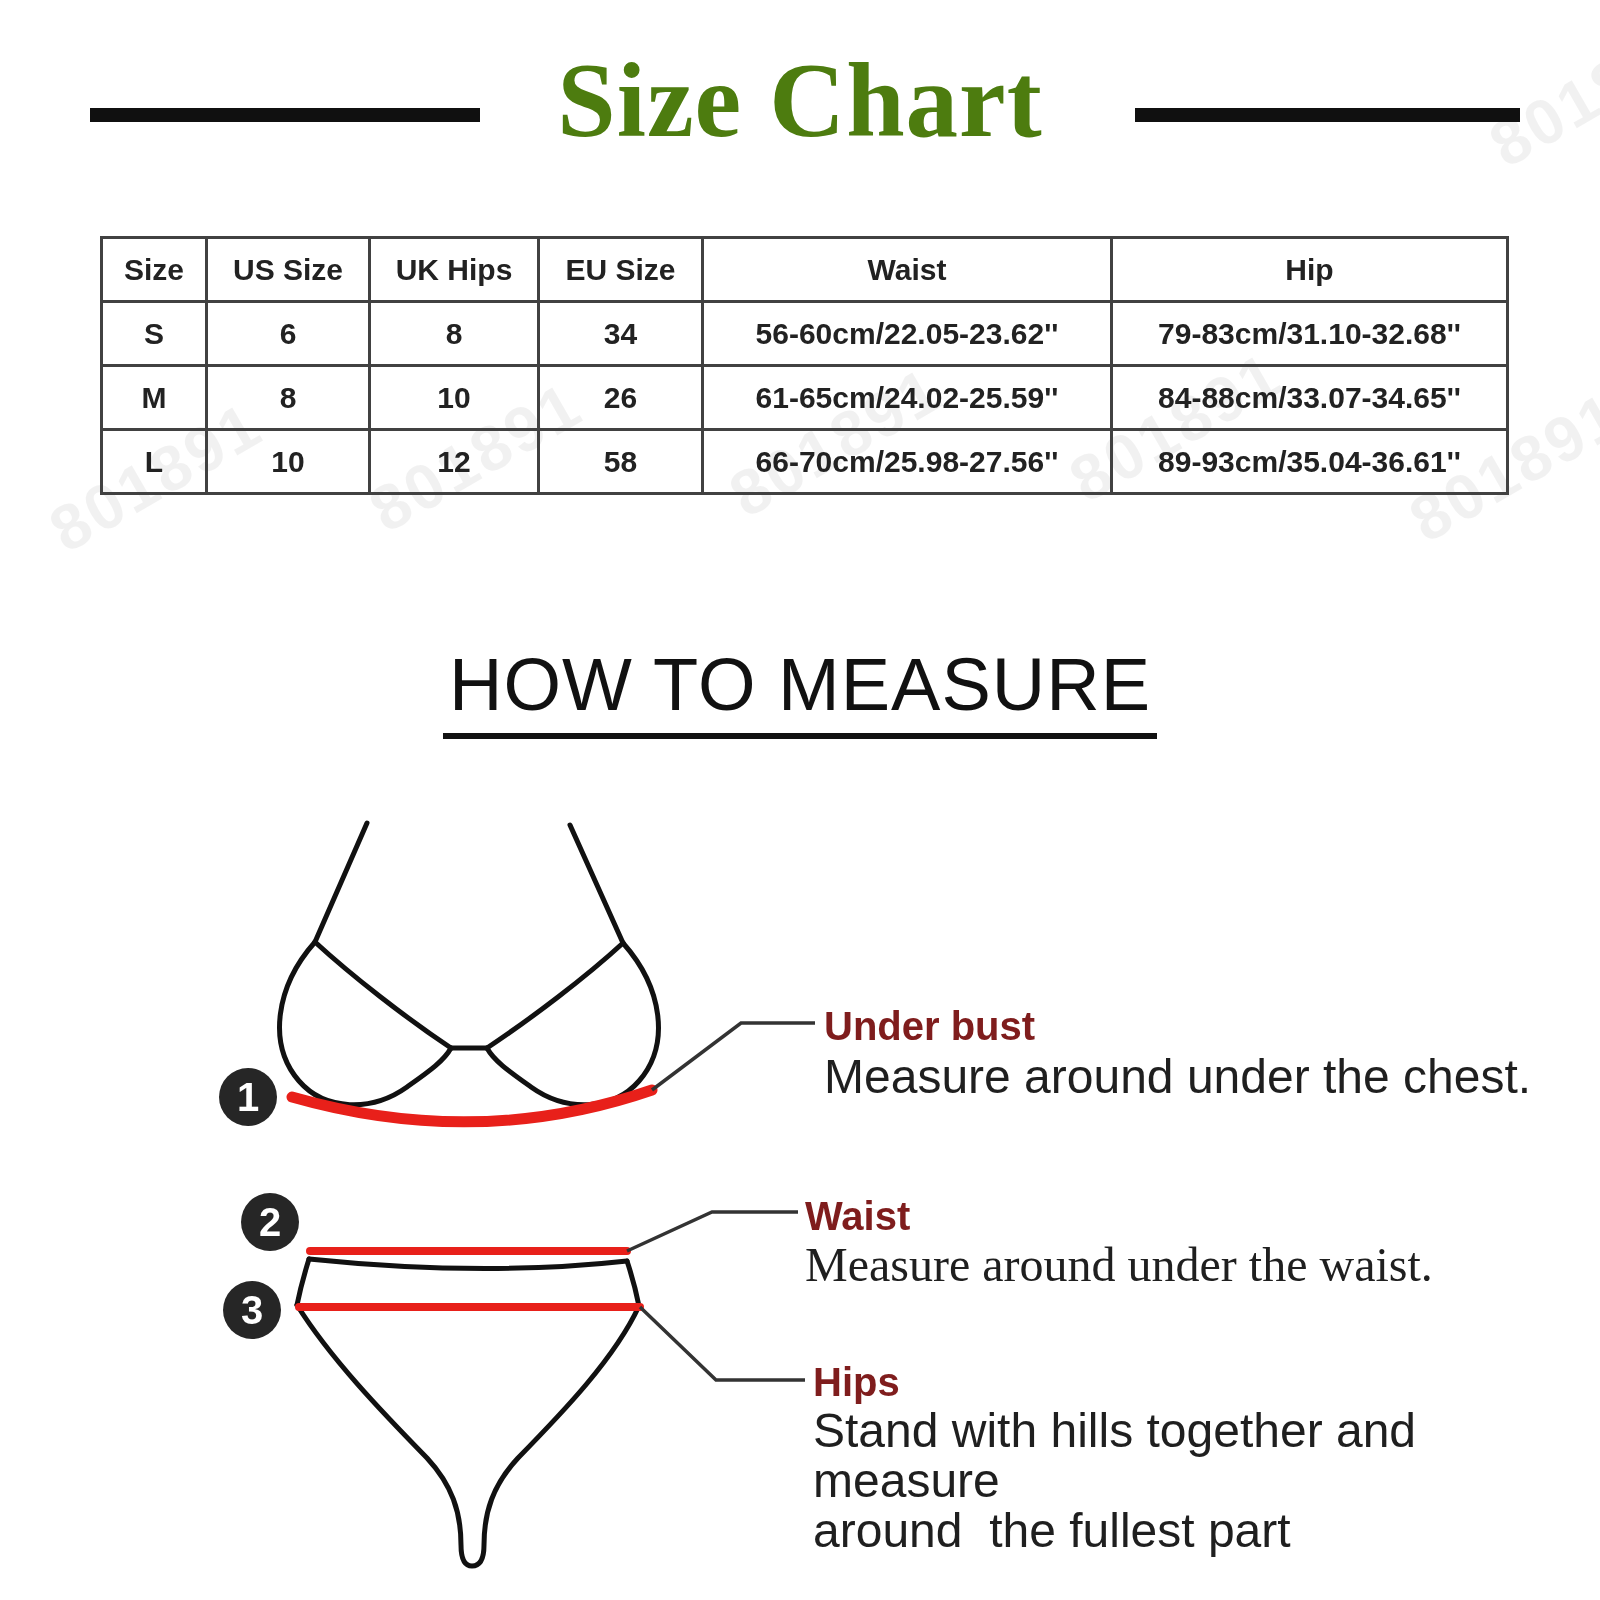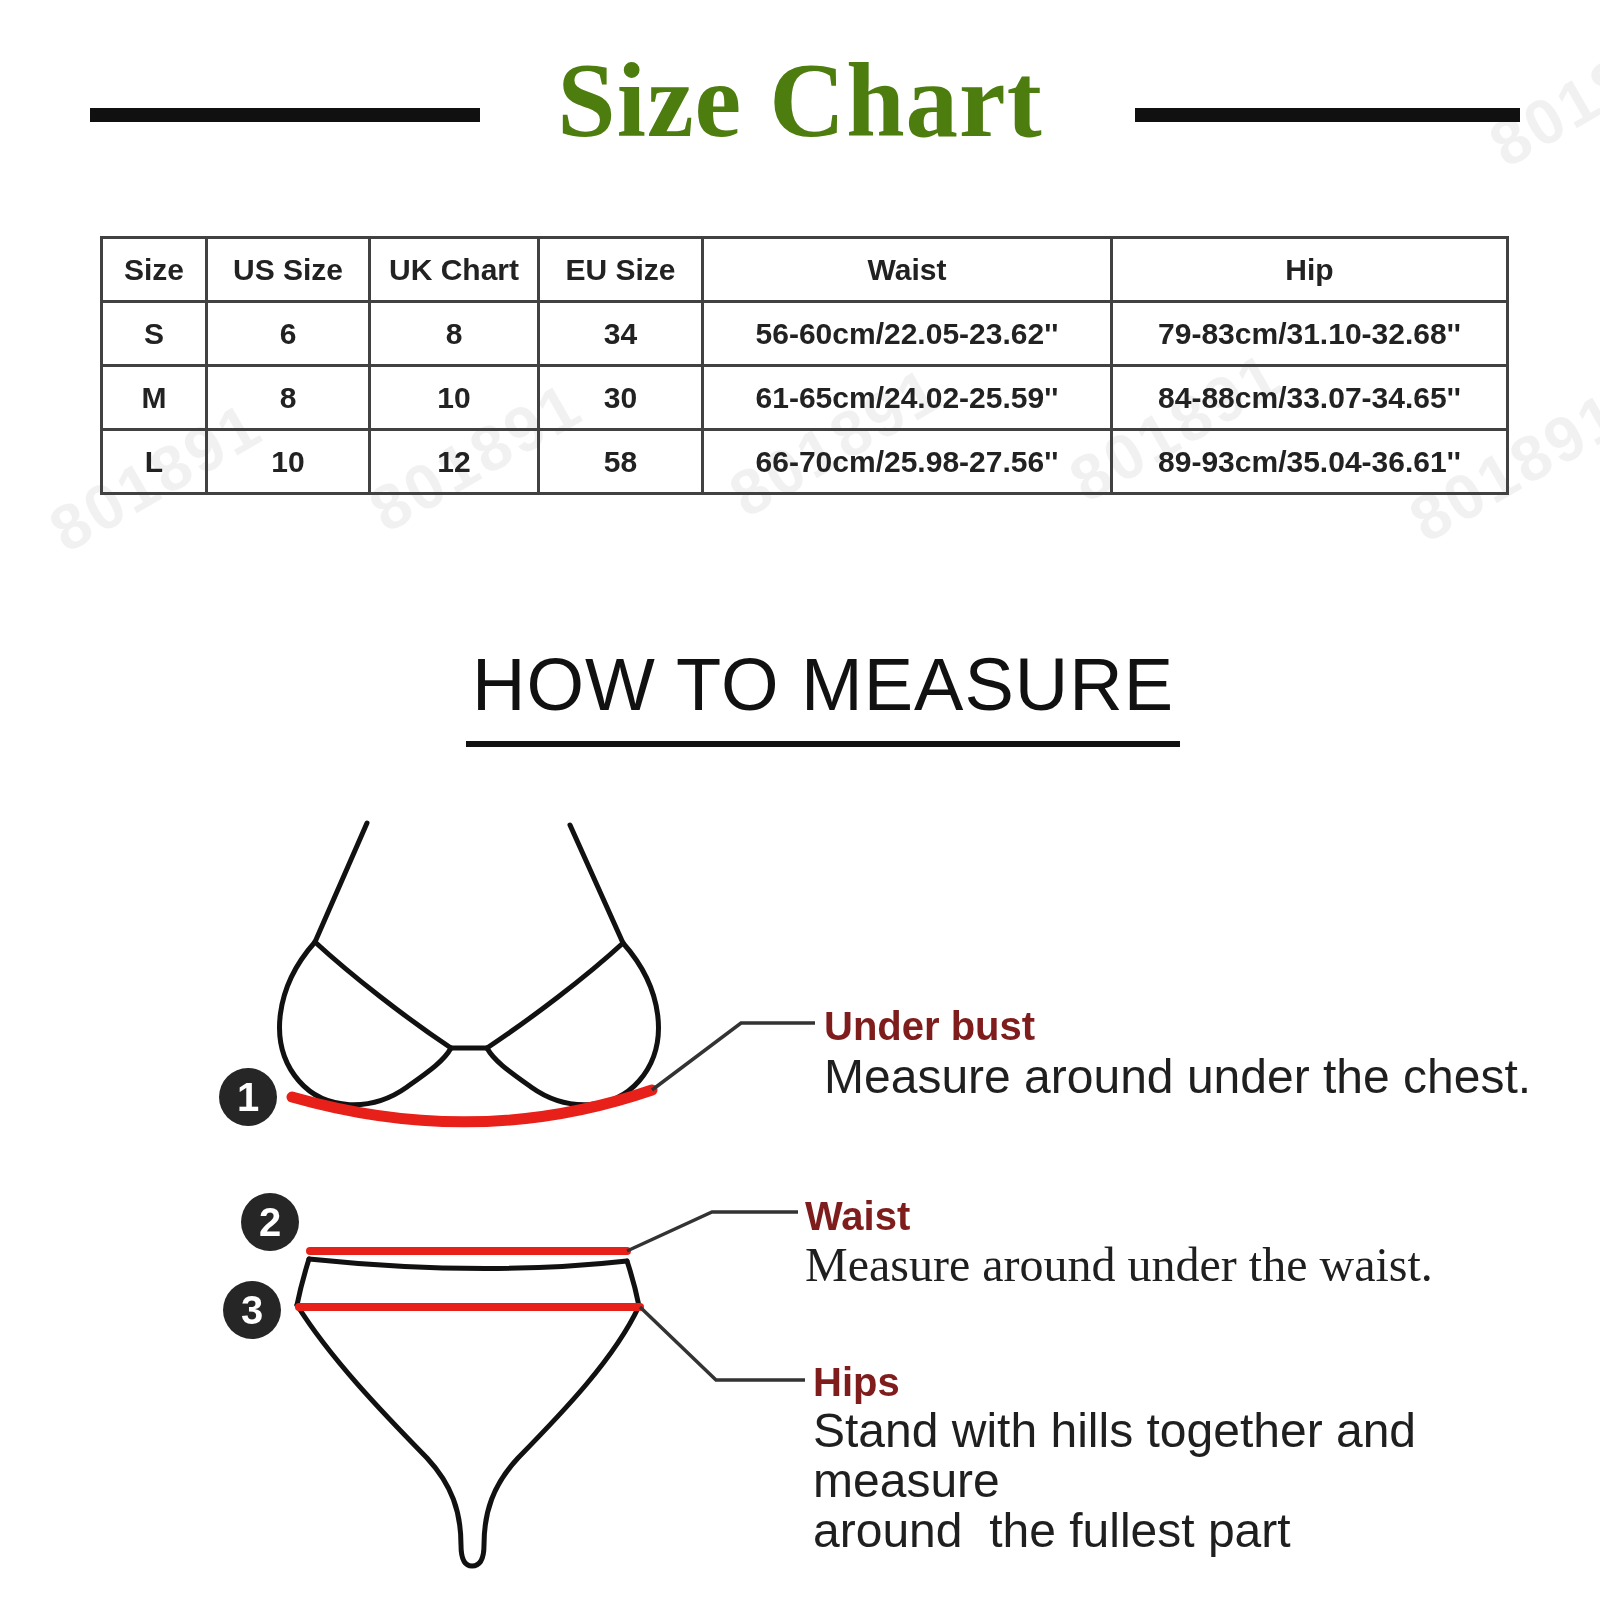--- a/index.html
+++ b/index.html
@@ -22,21 +22,21 @@
   .size-table{position:absolute;left:100px;top:236px;z-index:2;
               border-collapse:collapse;table-layout:fixed;width:1406px;}
   .size-table td,.size-table th{border:3px solid #414141;text-align:center;vertical-align:middle;
               font-size:30px;font-weight:700;color:#222;padding:0;background:transparent;
               font-family:"Liberation Sans",sans-serif;}
   .size-table tr{height:64px;}
 
   
   .htm-heading{position:absolute;left:50%;transform:translateX(-50%);top:642px;z-index:2;
                font-size:74px;font-weight:400;letter-spacing:1px;color:#111;
-               padding:0 6px 14px 6px;border-bottom:6px solid #111;white-space:nowrap;margin-left:23px;}
+               padding:0 6px 6px 6px;border-bottom:6px solid #111;white-space:nowrap;}
 
   
   .diagram{position:absolute;left:0;top:0;width:1600px;height:1600px;z-index:1;}
 
   
   .marker{position:absolute;width:58px;height:58px;border-radius:50%;background:#262626;z-index:3;
           color:#fff;font-weight:700;font-size:40px;line-height:58px;text-align:center;}
   .m1{left:219px;top:1068px;}
   .m2{left:241px;top:1193px;}
   .m3{left:223px;top:1281px;}
@@ -72,38 +72,38 @@
         <col style="width:163px">
         <col style="width:169px">
       <col style="width:164px">
         <col style="width:409px">
         <col style="width:396px">
     </colgroup>
     <tbody>
       <tr>
         <th>Size</th>
         <th>US Size</th>
-        <th>UK Chart</th>
+        <th>UK Hips</th>
         <th>EU Size</th>
         <th>Waist</th>
         <th>Hip</th>
       </tr>
       <tr>
         <td>S</td>
         <td>6</td>
         <td>8</td>
         <td>34</td>
         <td>56-60cm/22.05-23.62''</td>
         <td>79-83cm/31.10-32.68''</td>
       </tr>
       <tr>
         <td>M</td>
         <td>8</td>
         <td>10</td>
-        <td>30</td>
+        <td>26</td>
         <td>61-65cm/24.02-25.59''</td>
         <td>84-88cm/33.07-34.65''</td>
       </tr>
       <tr>
         <td>L</td>
         <td>10</td>
         <td>12</td>
         <td>58</td>
         <td>66-70cm/25.98-27.56''</td>
         <td>89-93cm/35.04-36.61''</td>

